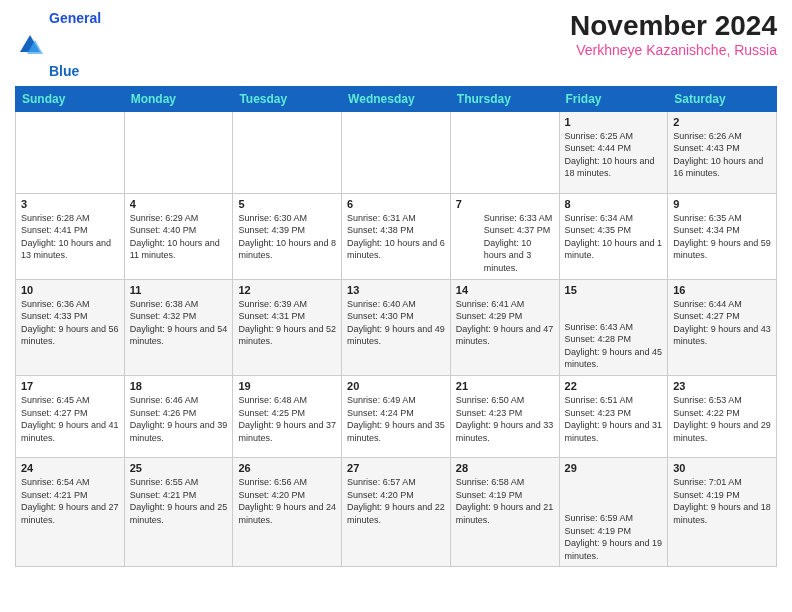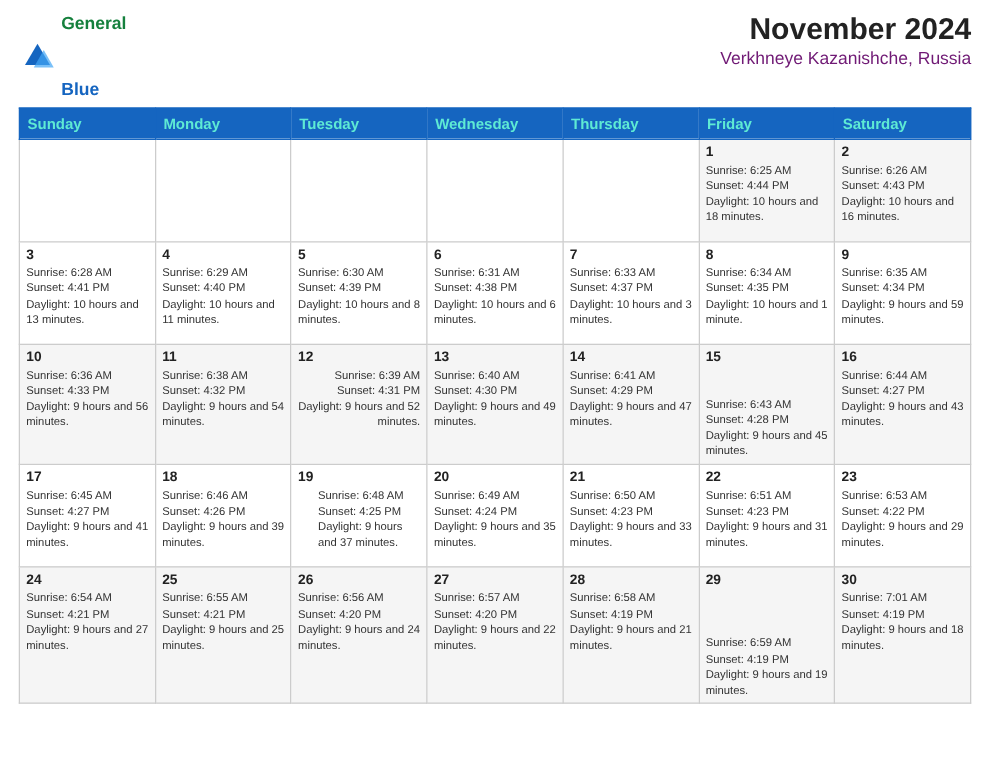--- a/index.html
+++ b/index.html
@@ -24,37 +24,37 @@
     .logo {
       display: flex;
       align-items: center;
       gap: 4px;
     }
     .logo-text {
       font-size: 14px;
       font-weight: bold;
       line-height: 1.2;
     }
-    .logo-text .general { color: #15803d; }
+    .logo-text .general { color: #1d4ed8; }
     .logo-text .blue { color: #1565c0; margin-top: 36px; }
     .logo-icon {
       width: 30px;
       height: 30px;
     }
     .title-block {
       text-align: right;
     }
     .month-title {
-      font-size: 24px;
+      font-size: 28px;
       font-weight: bold;
       color: #222;
     }
     .location {
       font-size: 14px;
-      color: #701a75;
+      color: #ec4899;
     }
     .calendar {
       width: 100%;
       border-collapse: collapse;
       table-layout: fixed;
     }
     .calendar th {
       background: #1565c0;
       color: #5eead4;
       text-align: left;
@@ -167,21 +167,21 @@
 Daylight: 10 hours and 8 minutes.</div>
           </td>
           <td>
             <span class="day-num">6</span>
             <div class="day-info" style="white-space: pre-line;">Sunrise: 6:31 AM
 Sunset: 4:38 PM
 Daylight: 10 hours and 6 minutes.</div>
           </td>
           <td>
             <span class="day-num">7</span>
-            <div class="day-info" style="white-space: pre-line;">Sunrise: 6:33 AM
+            <div class="day-info" style="white-space: pre-line; margin-left: 28px;">Sunrise: 6:33 AM
 Sunset: 4:37 PM
 Daylight: 10 hours and 3 minutes.</div>
           </td>
           <td>
             <span class="day-num">8</span>
             <div class="day-info" style="white-space: pre-line;">Sunrise: 6:34 AM
 Sunset: 4:35 PM
 Daylight: 10 hours and 1 minute.</div>
           </td>
           <td>
@@ -199,21 +199,21 @@
 Daylight: 9 hours and 56 minutes.</div>
           </td>
           <td>
             <span class="day-num">11</span>
             <div class="day-info" style="white-space: pre-line;">Sunrise: 6:38 AM
 Sunset: 4:32 PM
 Daylight: 9 hours and 54 minutes.</div>
           </td>
           <td>
             <span class="day-num">12</span>
-            <div class="day-info" style="white-space: pre-line; text-align: right;">Sunrise: 6:39 AM
+            <div class="day-info" style="white-space: pre-line;">Sunrise: 6:39 AM
 Sunset: 4:31 PM
 Daylight: 9 hours and 52 minutes.</div>
           </td>
           <td>
             <span class="day-num">13</span>
             <div class="day-info" style="white-space: pre-line;">Sunrise: 6:40 AM
 Sunset: 4:30 PM
 Daylight: 9 hours and 49 minutes.</div>
           </td>
           <td>
@@ -243,21 +243,21 @@
 Daylight: 9 hours and 41 minutes.</div>
           </td>
           <td>
             <span class="day-num">18</span>
             <div class="day-info" style="white-space: pre-line;">Sunrise: 6:46 AM
 Sunset: 4:26 PM
 Daylight: 9 hours and 39 minutes.</div>
           </td>
           <td>
             <span class="day-num">19</span>
-            <div class="day-info" style="white-space: pre-line; margin-left: 16px;">Sunrise: 6:48 AM
+            <div class="day-info" style="white-space: pre-line;">Sunrise: 6:48 AM
 Sunset: 4:25 PM
 Daylight: 9 hours and 37 minutes.</div>
           </td>
           <td>
             <span class="day-num">20</span>
             <div class="day-info" style="white-space: pre-line;">Sunrise: 6:49 AM
 Sunset: 4:24 PM
 Daylight: 9 hours and 35 minutes.</div>
           </td>
           <td>

